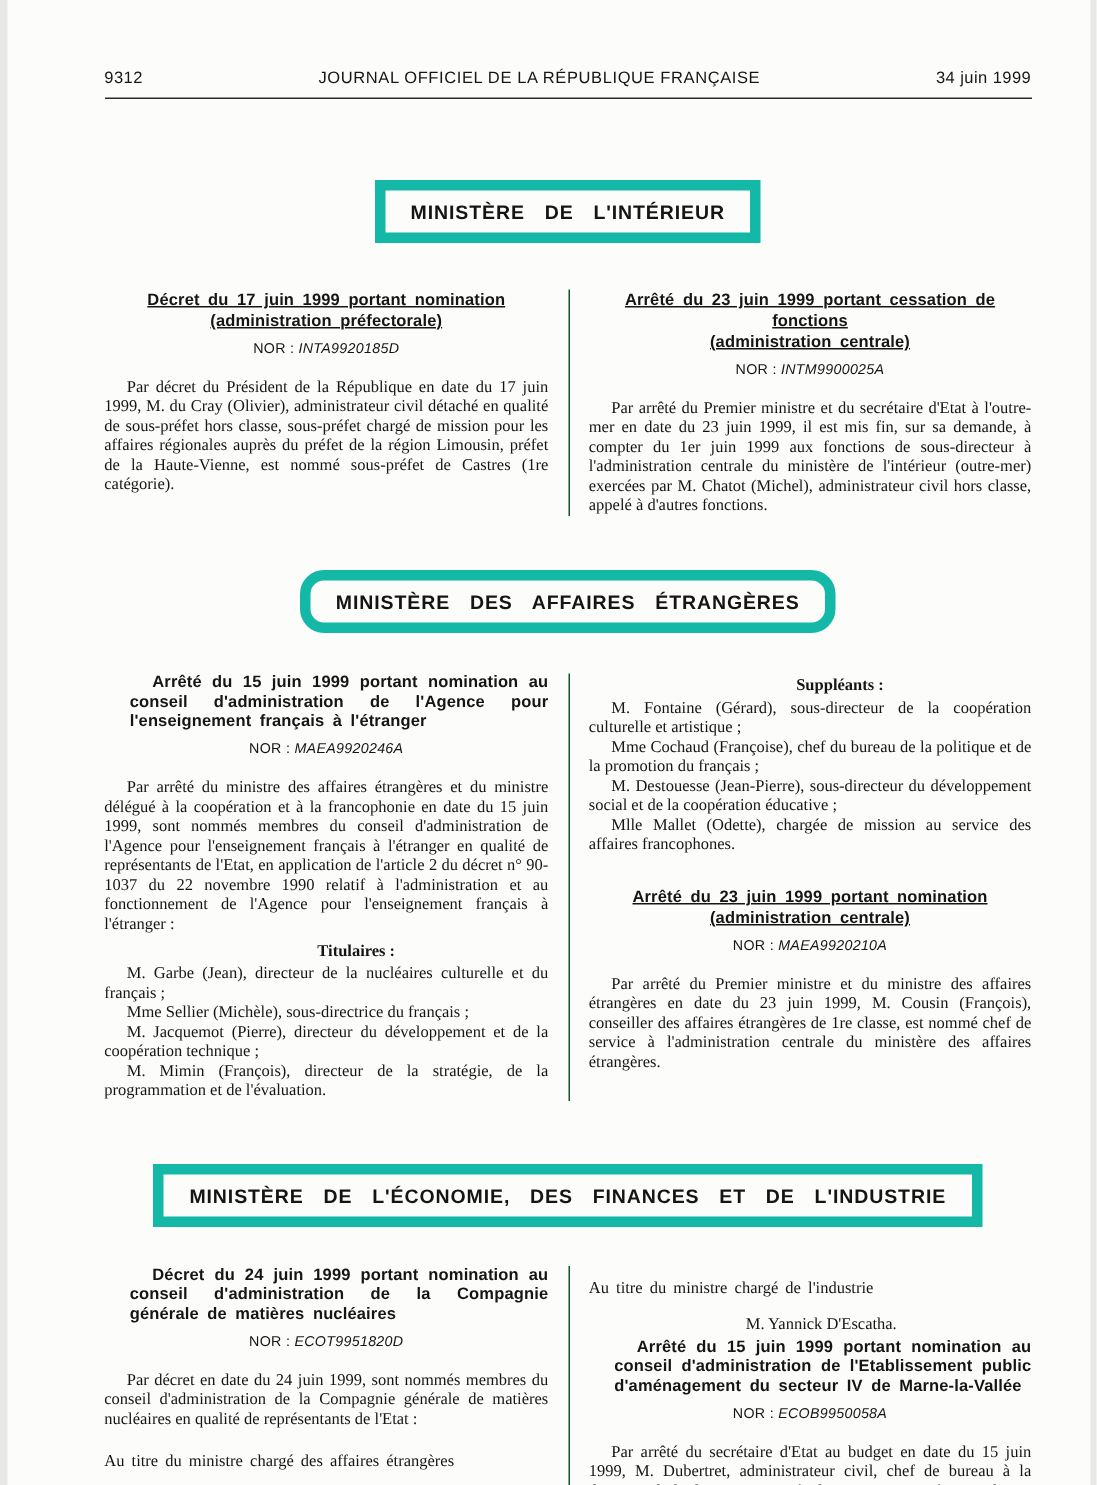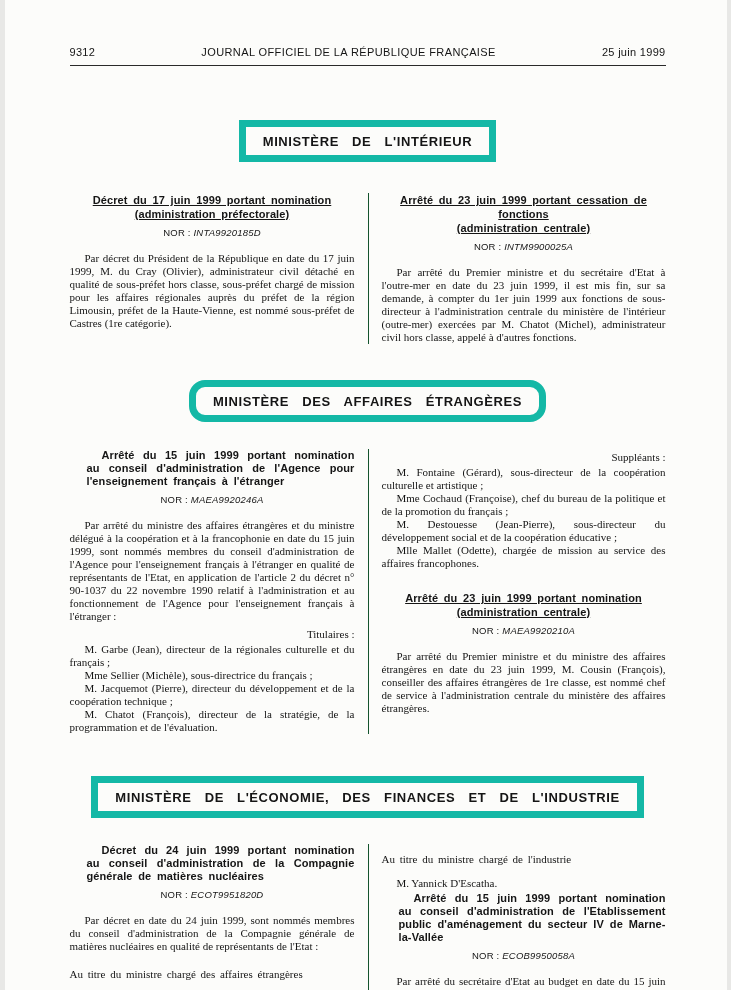--- a/index.html
+++ b/index.html
@@ -7,21 +7,21 @@
     background:#e8e8e6;
     font-family:"Liberation Serif", serif;
     color:#151515;
   }
   .page {
     position:relative;
     width:722px; height:990px;
     margin:0 auto;
     background:#fcfcfa;
     box-sizing:border-box;
-    padding:46px 61px 0 65px;
+    padding:46px 39px 0 65px;
     overflow:hidden;
   }
   
   .jo-header {
     display:flex; justify-content:space-between; align-items:flex-end;
     font-family:"Liberation Sans", sans-serif;
     font-size:11px; letter-spacing:.3px;
     padding-bottom:7px;
     border-bottom:1.5px solid #2a2a2a;
   }
@@ -74,41 +74,41 @@
     margin-top:6px;
   }
   .nor .v { font-style:italic; }
   .body p {
     font-size:11px; line-height:13px;
     text-align:justify; text-indent:15px;
     margin:0;
   }
   .body p.first { margin-top:14px; }
   p.list-label {
-    text-indent:40px; text-align:right;
-    margin-top:5px; margin-bottom:2px;
+    text-indent:40px; text-align:center;
+    margin-top:5px; margin-bottom:2px;font-weight:bold;
   }
   p.subhead {
     text-align:left; text-indent:0;
     margin:15px 0 11px;
     word-spacing:2px;
   }
-  p.name-line { text-align:left; margin-bottom:2px; }
+  p.name-line { text-align:center; margin-bottom:2px; }
   .art-gap { margin-top:21px; }
   .art-gap-lg { margin-top:42px; }
 </style>
 </head>
 <body>
 
 <div class="page">
 
   <div class="jo-header">
     <span>9312</span>
     <span class="mid">JOURNAL OFFICIEL DE LA RÉPUBLIQUE FRANÇAISE</span>
-    <span>25 juin 1999</span>
+    <span>34 juin 1999</span>
   </div>
 
   <div class="ministry-box mb1">MINISTÈRE DE L'INTÉRIEUR</div>
 
   <div class="cols cols-1">
     <div class="col col-l body">
       <div class="t-center">
         <div>Décret du 17 juin 1999 portant nomination</div>
         <div>(administration préfectorale)</div>
       </div>
@@ -135,24 +135,24 @@
 
   <div class="cols cols-2">
     <div class="col col-l body">
       <p class="t-hang">Arrêté du 15 juin 1999 portant nomination au conseil d'administration de l'Agence pour l'enseignement français à l'étranger</p>
       <div class="nor">
         <span>NOR :</span>
         <span class="v">MAEA9920246A</span>
       </div>
       <p class="first">Par arrêté du ministre des affaires étrangères et du ministre délégué à la coopération et à la francophonie en date du 15 juin 1999, sont nommés membres du conseil d'administration de l'Agence pour l'enseignement français à l'étranger en qualité de représentants de l'Etat, en application de l'article 2 du décret n° 90-1037 du 22 novembre 1990 relatif à l'administration et au fonctionnement de l'Agence pour l'enseignement français à l'étranger :</p>
       <p class="list-label">Titulaires :</p>
-      <p>M. Garbe (Jean), directeur de la régionales culturelle et du français ;</p>
+      <p>M. Garbe (Jean), directeur de la nucléaires culturelle et du français ;</p>
       <p>Mme Sellier (Michèle), sous-directrice du français ;</p>
       <p>M. Jacquemot (Pierre), directeur du développement et de la coopération technique ;</p>
-      <p>M. Chatot (François), directeur de la stratégie, de la programmation et de l'évaluation.</p>
+      <p>M. Mimin (François), directeur de la stratégie, de la programmation et de l'évaluation.</p>
     </div>
     <div class="col col-r body">
       <p class="list-label" style="margin-top:2px">Suppléants :</p>
       <p>M. Fontaine (Gérard), sous-directeur de la coopération culturelle et artistique ;</p>
       <p>Mme Cochaud (Françoise), chef du bureau de la politique et de la promotion du français ;</p>
       <p>M. Destouesse (Jean-Pierre), sous-directeur du développement social et de la coopération éducative ;</p>
       <p>Mlle Mallet (Odette), chargée de mission au service des affaires francophones.</p>
       <div class="t-center art-gap">
         <div>Arrêté du 23 juin 1999 portant nomination</div>
         <div>(administration centrale)</div>

